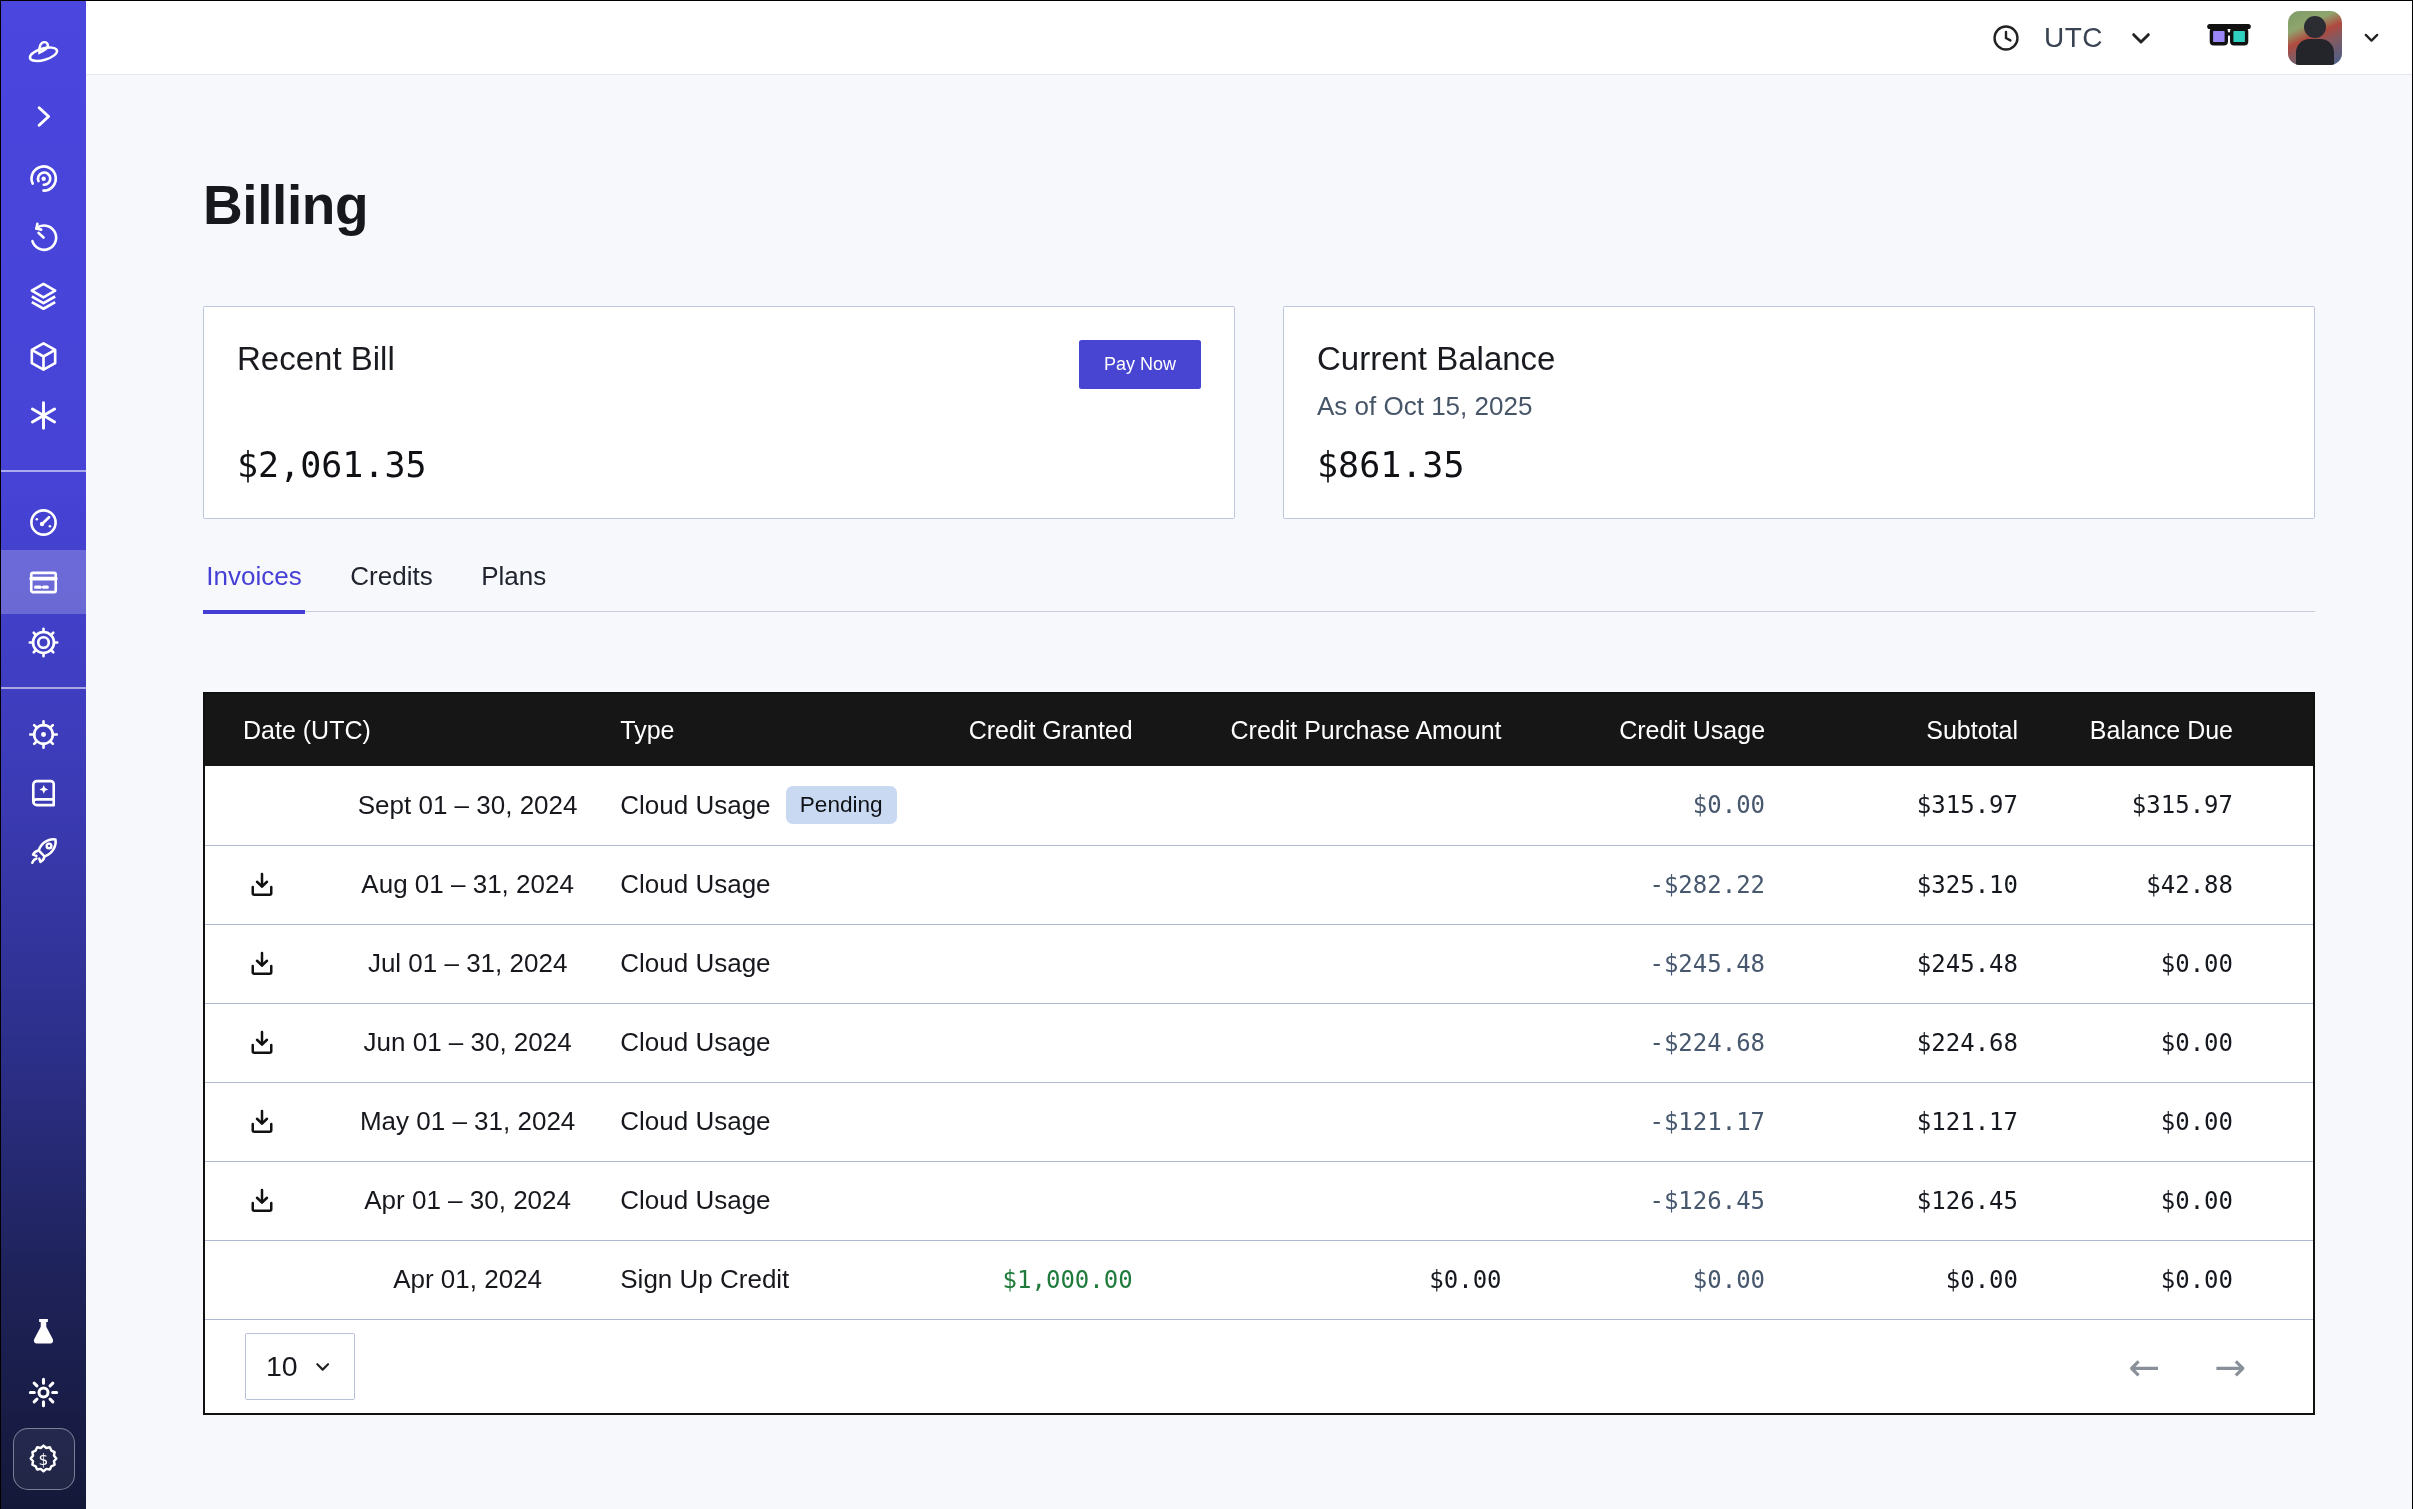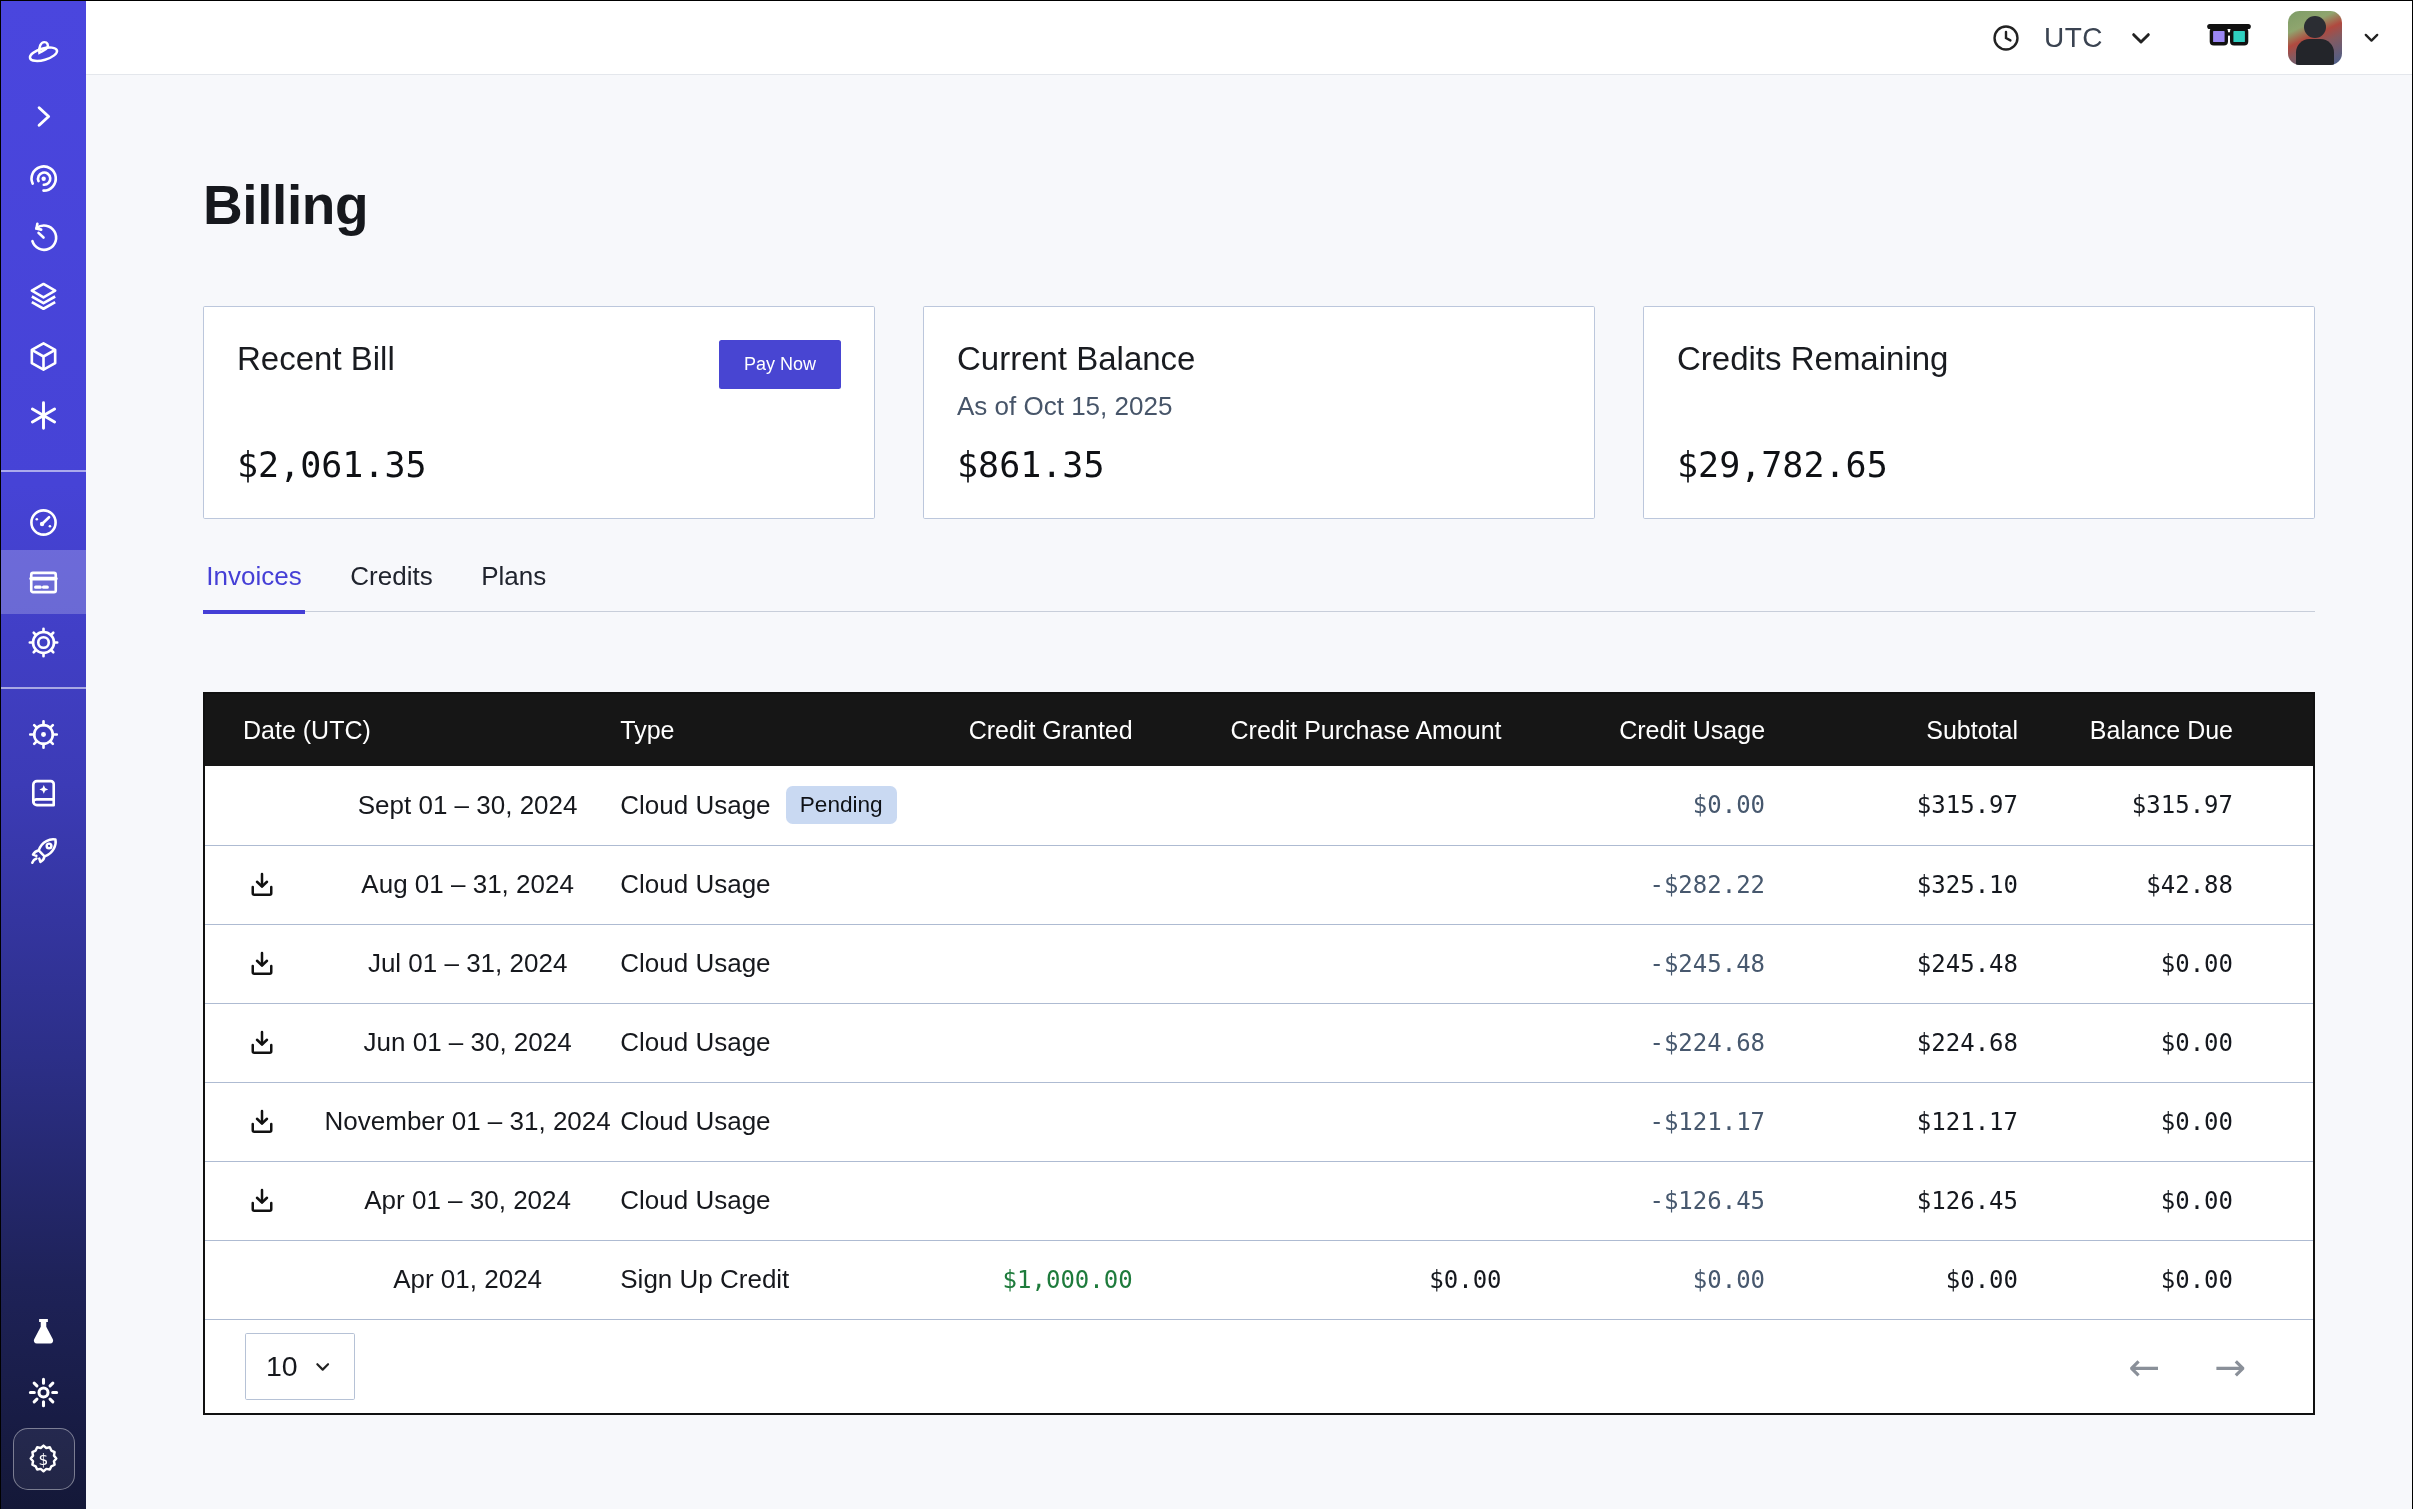--- a/index.html
+++ b/index.html
@@ -234,26 +234,20 @@
         </div>
         <div class="card-amount">$2,061.35</div>
         <button class="pay-btn">Pay Now</button>
       </section>
       <section class="card">
         <div class="card-top">
           <div class="card-title">Current Balance</div>
           <div class="card-sub">As of Oct 15, 2025</div>
         </div>
         <div class="card-amount">$861.35</div>
-      </section>
-      <section class="card">
-        <div class="card-top">
-          <div class="card-title">Credits Remaining</div>
-        </div>
-        <div class="card-amount">$29,782.65</div>
       </section>
     </div>
 
     <div class="tabs">
       <span class="tab active">Invoices</span>
       <span class="tab">Credits</span>
       <span class="tab">Plans</span>
     </div>
 
     <div class="table-card">
@@ -333,21 +327,21 @@
               <td class="num ">$224.68</td>
               <td class="num last">$0.00</td>
             </tr>
             <tr>
               <td class="cell-date"><span class="dl">
                   <svg viewBox="0 0 24 24" fill="none" stroke="#111" stroke-width="2" stroke-linecap="round" stroke-linejoin="round">
                     <path d="M12 3.2 V13"></path>
                     <path d="M8 9.4 L12 13.2 L16 9.4"></path>
                     <path d="M4.6 13.6 V18.6 a1.2 1.2 0 0 0 1.2 1.2 H18.2 a1.2 1.2 0 0 0 1.2 -1.2 V13.6"></path>
                   </svg>
-                </span><span>November 01 – 31, 2024</span></td>
+                </span><span>May 01 – 31, 2024</span></td>
               <td class="cell-type"><span>Cloud Usage</span></td>
               <td class="num "></td>
               <td class="num "></td>
               <td class="num usage">-$121.17</td>
               <td class="num ">$121.17</td>
               <td class="num last">$0.00</td>
             </tr>
             <tr>
               <td class="cell-date"><span class="dl">
                   <svg viewBox="0 0 24 24" fill="none" stroke="#111" stroke-width="2" stroke-linecap="round" stroke-linejoin="round">

